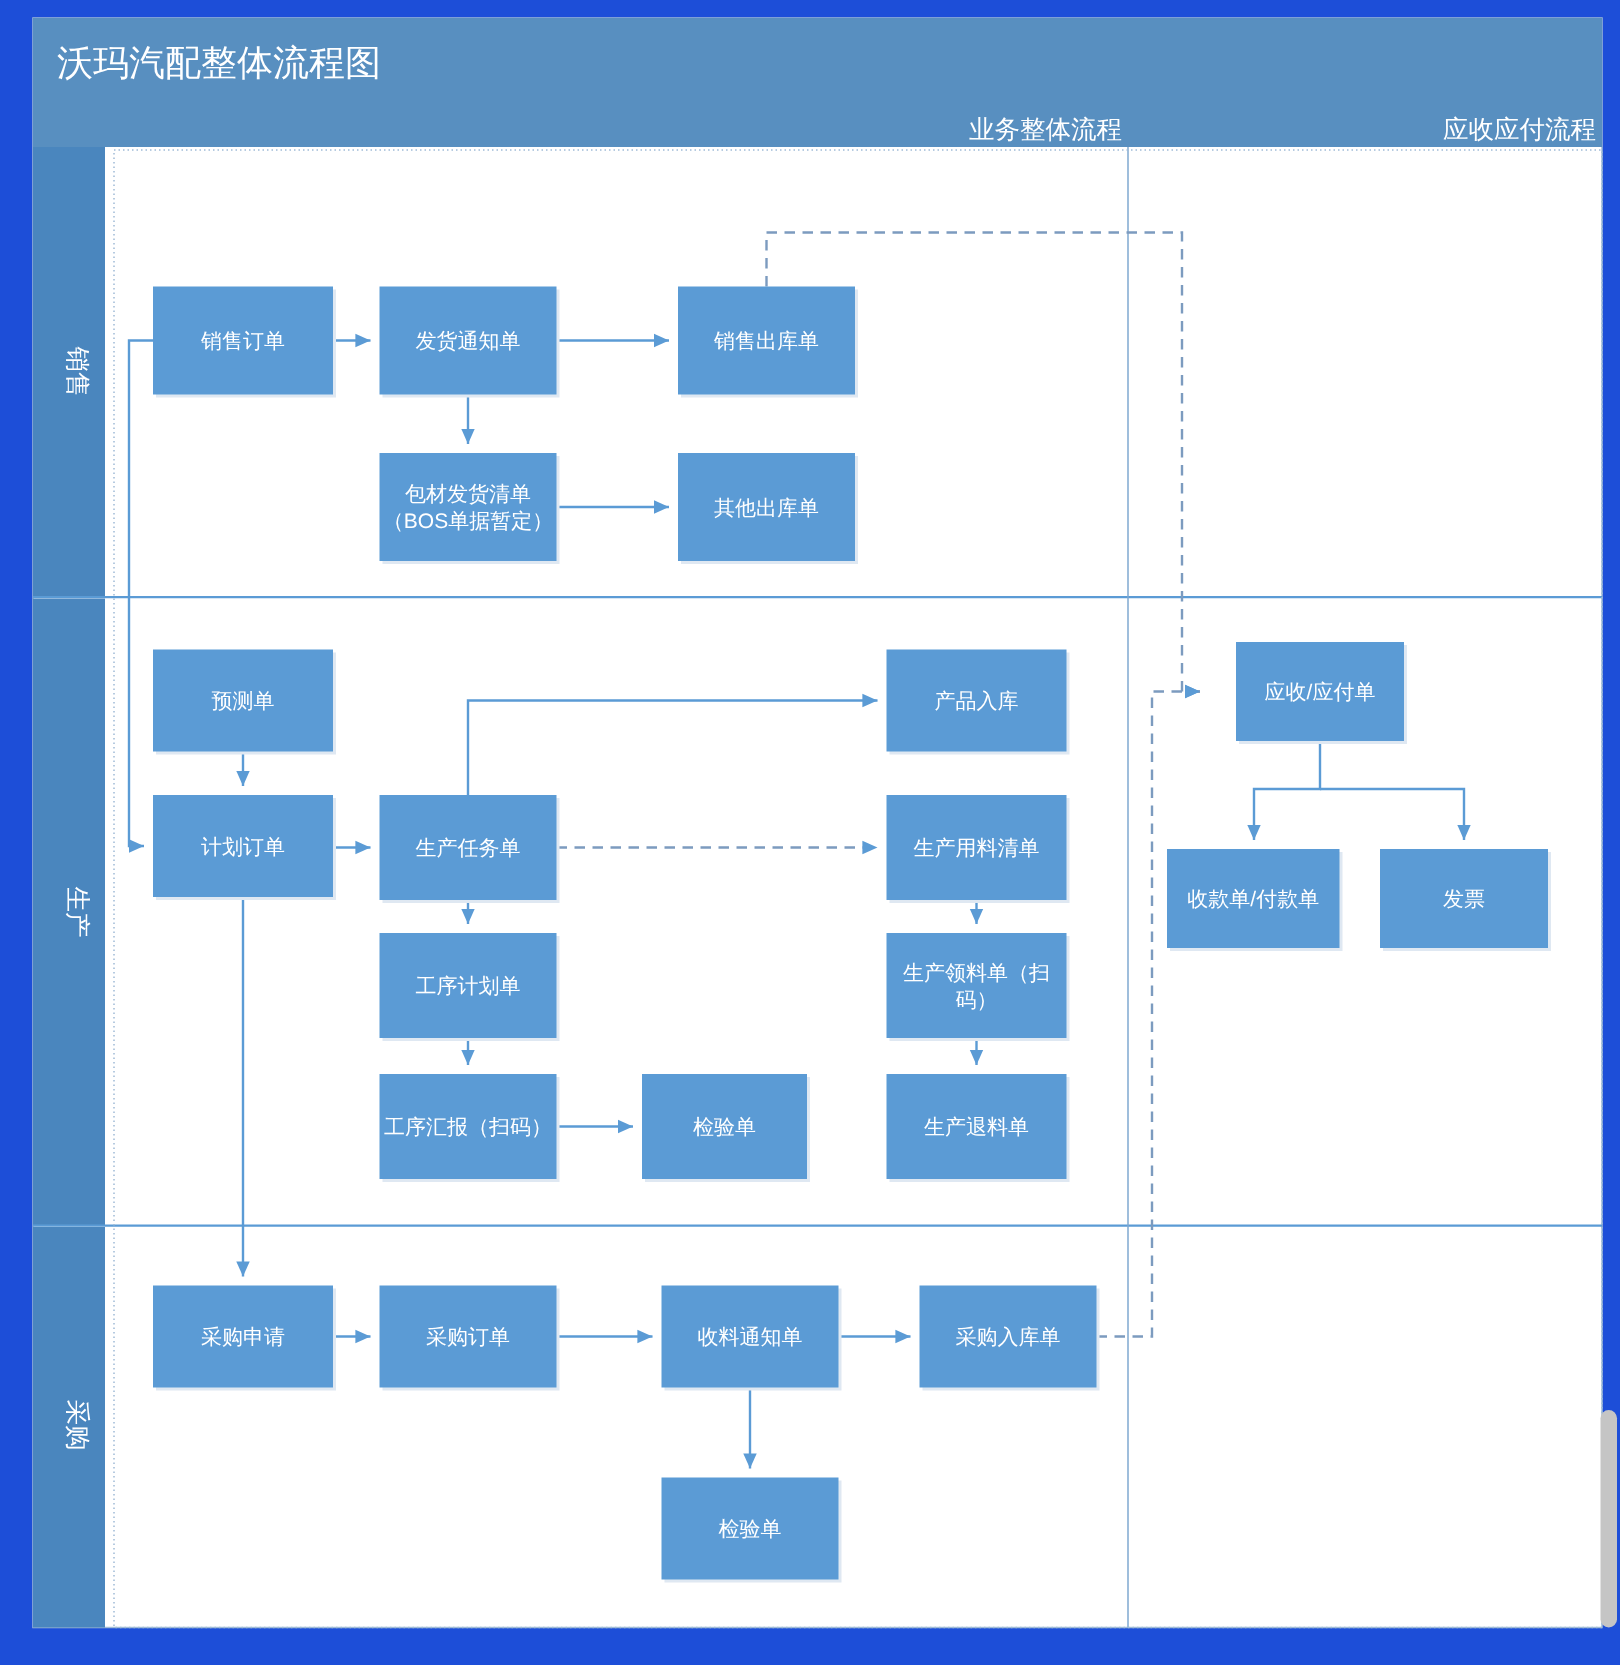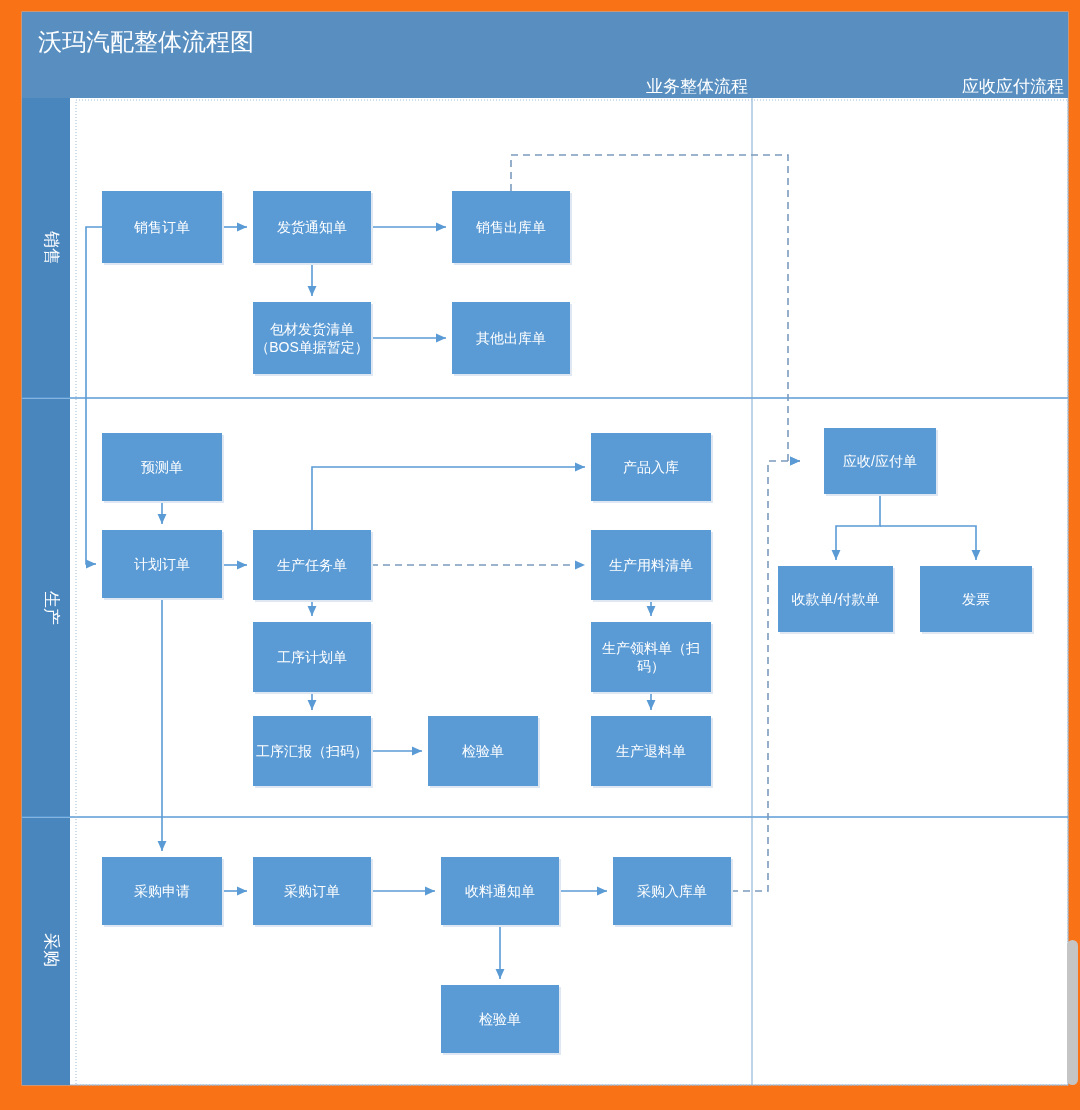--- a/index.html
+++ b/index.html
@@ -1,17 +1,17 @@
 <!DOCTYPE html>
 <html><head>
 <meta charset="utf-8">
 <style>
   html,body{margin:0;padding:0;background:#ffffff;}
   body{font-family:"Liberation Sans","DejaVu Sans",sans-serif;}
-  #stage{position:relative;width:1080px;height:1110px;overflow:hidden;background:#f97316;}
+  #stage{position:relative;width:1080px;height:1110px;overflow:hidden;background:#1d4ed8;}
   #canvas{position:absolute;left:0;top:0;width:1080px;height:1110px;}
   .scrollbar{position:absolute;right:2px;top:940px;width:11px;height:145px;background:#c5c5c5;border-radius:6px;}
 </style>
 </head>
 <body>
 
 <div id="stage">
 
   <svg id="canvas" viewBox="0 0 1080 1110">
     <defs>

